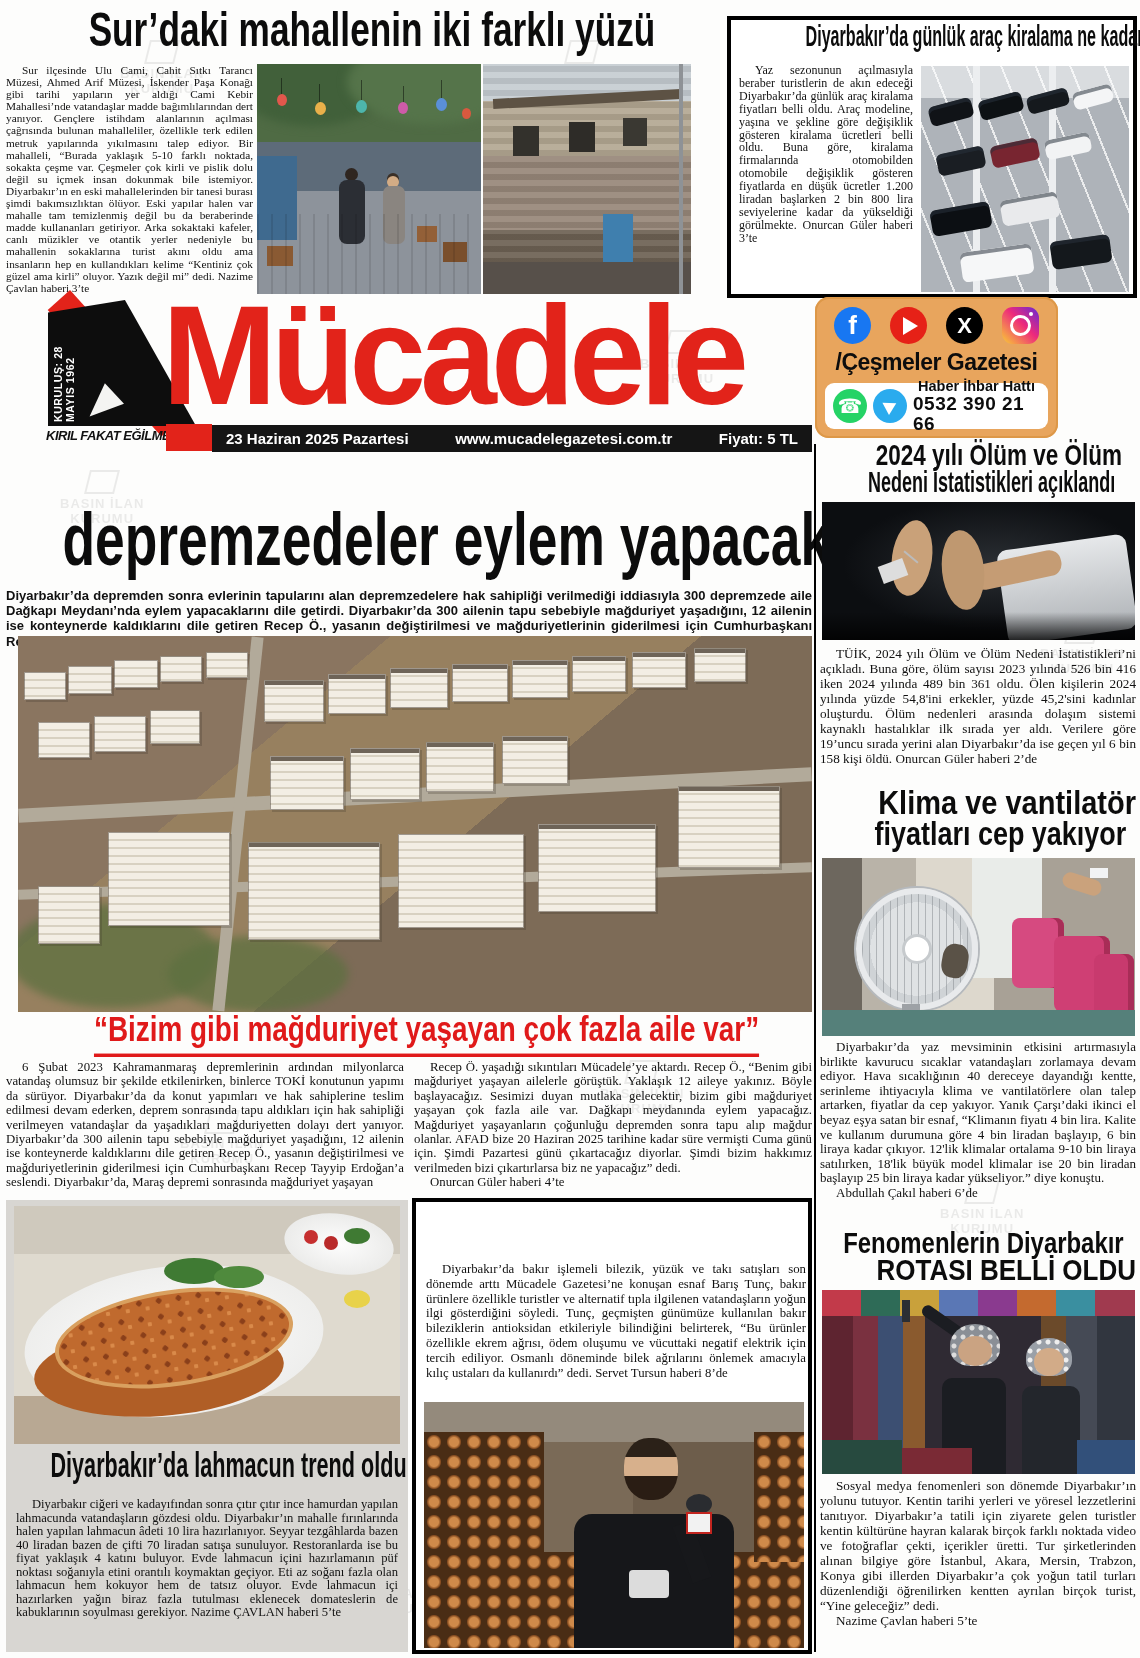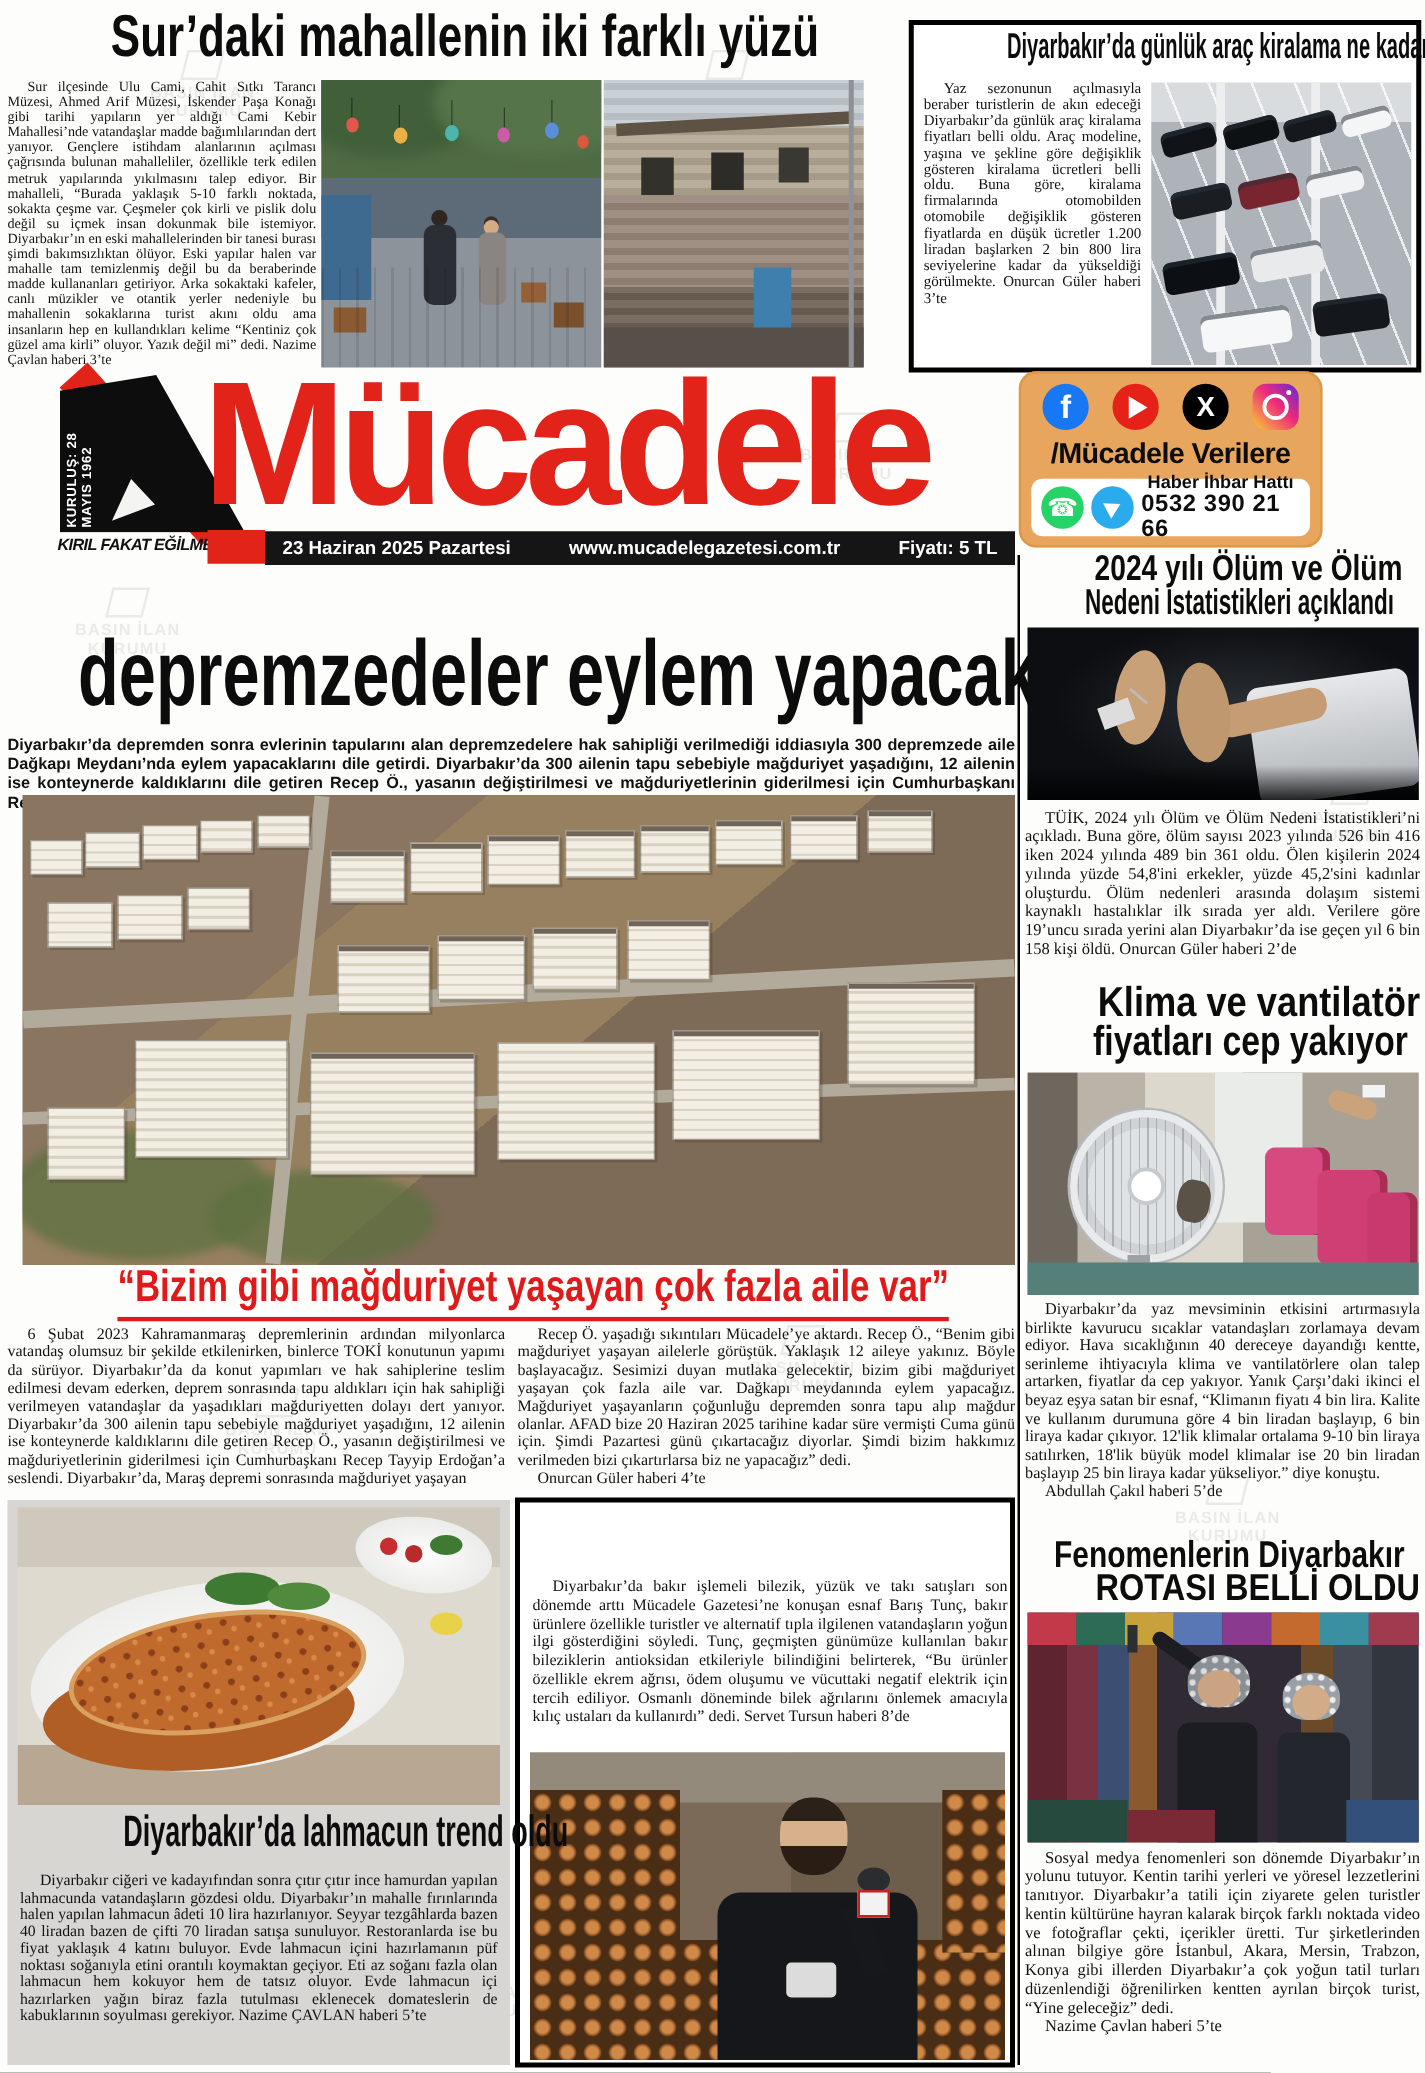--- a/index.html
+++ b/index.html
@@ -194,21 +194,21 @@
           <span class="tri"></span>
         </div>
       <div class="cic xx">
           <span>X</span>
         </div>
       <div class="cic ig">
           <span class="ig-ring"></span>
           <span class="ig-dot"></span>
         </div>
     </div>
-    <div class="handle">/Mücadele Verilere</div>
+    <div class="handle">/Çeşmeler Gazetesi</div>
     <div class="pill">
       <div class="wa">
           <span>☎</span>
         </div>
       <div class="tg">
           <span class="tri"></span>
         </div>
       <div class="hotline">
         <span class="hl-label">Haber İhbar Hattı</span>
         <span class="hl-num">0532 390 21 66</span>
@@ -303,21 +303,21 @@
     <div class="ph" style="left:190px;top:60px;width:52px;height:70px;background:#d64a80;border-radius:8px;box-shadow:inset -6px 0 0 #a82d57;"></div>
     <div class="ph" style="left:232px;top:78px;width:56px;height:76px;background:#cf3f74;border-radius:8px;box-shadow:inset -6px 0 0 #a82d57;"></div>
     <div class="ph" style="left:272px;top:96px;width:40px;height:80px;background:#c83a6e;border-radius:8px;box-shadow:inset -6px 0 0 #a82d57;"></div>
     <div class="ph" style="left:120px;top:86px;width:26px;height:34px;background:#5a5247;border-radius:40%;transform:rotate(10deg);"></div>
     <div class="ph" style="left:240px;top:18px;width:40px;height:16px;background:#caa27c;transform:rotate(18deg);border-radius:8px;"></div>
     <div class="ph" style="left:268px;top:10px;width:18px;height:10px;background:#f2f3f4;"></div>
     <div class="ph" style="left:0;top:152px;width:313px;height:26px;background:#55807a;"></div>
   </div>
   <div class="abs bodytxt" style="left:820px;top:1040px;width:316px;font-size:13px;line-height:14.6px;">
     <p>Diyarbakır’da yaz mevsiminin etkisini artırmasıyla birlikte kavurucu sıcaklar vatandaşları zorlamaya devam ediyor. Hava sıcaklığının 40 dereceye dayandığı kentte, serinleme ihtiyacıyla klima ve vantilatörlere olan talep artarken, fiyatlar da cep yakıyor. Yanık Çarşı’daki ikinci el beyaz eşya satan bir esnaf, “Klimanın fiyatı 4 bin lira. Kalite ve kullanım durumuna göre 4 bin liradan başlayıp, 6 bin liraya kadar çıkıyor. 12'lik klimalar ortalama 9-10 bin liraya satılırken, 18'lik büyük model klimalar ise 20 bin liradan başlayıp 25 bin liraya kadar yükseliyor.” diye konuştu.</p>
-    <p class="byline">Abdullah Çakıl haberi 5’de</p>
+    <p class="byline">Abdullah Çakıl haberi 6’de</p>
   </div>
 
   <div class="abs hl" style="left:820px;top:1232px;width:316px;">
     <span class="cond" style="font-size:26px;line-height:27px;transform:scale(.92,1.15);">Fenomenlerin Diyarbakır</span><br>
     <span class="cond" style="font-size:26px;line-height:27px;transform:scale(1,1.15);">ROTASI BELLİ OLDU</span>
   </div>
   <div class="photo" style="left:822px;top:1290px;width:313px;height:184px;background:linear-gradient(90deg,#5e2430 0 10%,#7a3140 10% 18%,#3c4f72 18% 26%,#8a5a2e 26% 33%,#2f2a33 33% 70%,#6b4a2a 70% 78%,#454a55 78% 88%,#31363f 88%);">
     <div class="ph" style="left:0;top:0;width:39px;height:26px;background:#c23a4a;"></div>
     <div class="ph" style="left:39px;top:0;width:39px;height:26px;background:#2e6b57;"></div>
     <div class="ph" style="left:78px;top:0;width:39px;height:26px;background:#c9a13b;"></div>
@@ -368,21 +368,21 @@
       <div class="ph" style="left:290px;top:24px;width:14px;height:14px;background:#c62f2f;border-radius:50%;"></div>
       <div class="ph" style="left:310px;top:30px;width:14px;height:14px;background:#b92a2a;border-radius:50%;"></div>
       <div class="ph" style="left:330px;top:22px;width:26px;height:16px;background:#3f7a33;border-radius:50%;"></div>
       <div class="ph" style="left:330px;top:84px;width:26px;height:18px;background:#e8d24a;border-radius:50%;"></div>
       <div class="ph" style="left:10px;top:60px;width:300px;height:150px;background:radial-gradient(#fdfdfd,#e8e8e6);border-radius:50%;transform:rotate(-6deg);"></div>
       <div class="ph" style="left:20px;top:120px;width:250px;height:90px;background:#b05e26;border-radius:50%;transform:rotate(-4deg);"></div>
       <div class="ph" style="left:40px;top:84px;width:240px;height:96px;border-radius:50%;transform:rotate(-8deg);border:4px solid #d9a05f;box-sizing:border-box;background-color:#c06a2e;background-image:radial-gradient(circle at 6px 5px,#8a3f1a 2.5px,transparent 3px),radial-gradient(circle at 14px 11px,#d98a4a 2px,transparent 2.5px);background-size:20px 16px;"></div>
       <div class="ph" style="left:150px;top:52px;width:60px;height:26px;background:#3f7a33;border-radius:50%;"></div>
       <div class="ph" style="left:200px;top:60px;width:50px;height:22px;background:#4f8a3d;border-radius:50%;"></div>
     </div>
-    <div class="hl" style="position:absolute;left:0;top:252px;width:332px;padding-left:48px;">
+    <div class="hl" style="position:absolute;left:0;top:252px;width:332px;">
       <span class="cond" style="font-size:27px;line-height:38px;transform:scale(.8,1.3);">Diyarbakır’da lahmacun trend oldu</span>
     </div>
     <div class="abs bodytxt" style="left:10px;top:298px;width:382px;font-size:12.6px;line-height:13.5px;">
       <p>Diyarbakır ciğeri ve kadayıfından sonra çıtır çıtır ince hamurdan yapılan lahmacunda vatandaşların gözdesi oldu. Diyarbakır’ın mahalle fırınlarında halen yapılan lahmacun âdeti 10 lira hazırlanıyor. Seyyar tezgâhlarda bazen 40 liradan bazen de çifti 70 liradan satışa sunuluyor. Restoranlarda ise bu fiyat yaklaşık 4 katını buluyor. Evde lahmacun içini hazırlamanın püf noktası soğanıyla etini orantılı koymaktan geçiyor. Eti az soğanı fazla olan lahmacun hem kokuyor hem de tatsız oluyor. Evde lahmacun içi hazırlarken yağın biraz fazla tutulması eklenecek domateslerin de kabuklarının soyulması gerekiyor.  Nazime ÇAVLAN haberi 5’te</p>
     </div>
   </div>
 
 </div>
 
 </body></html>

